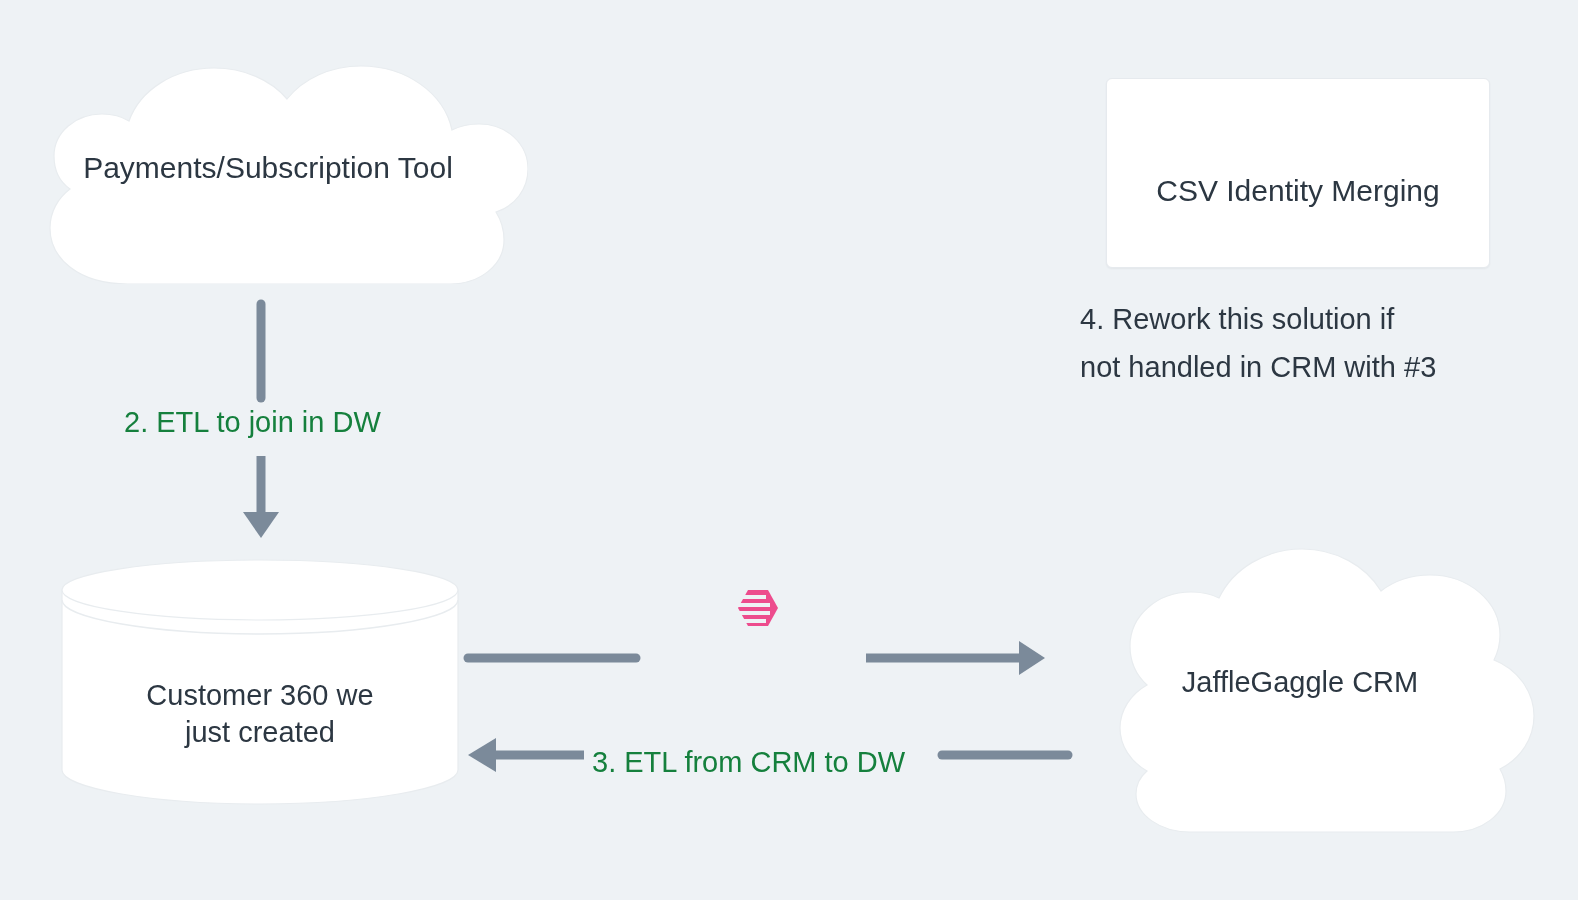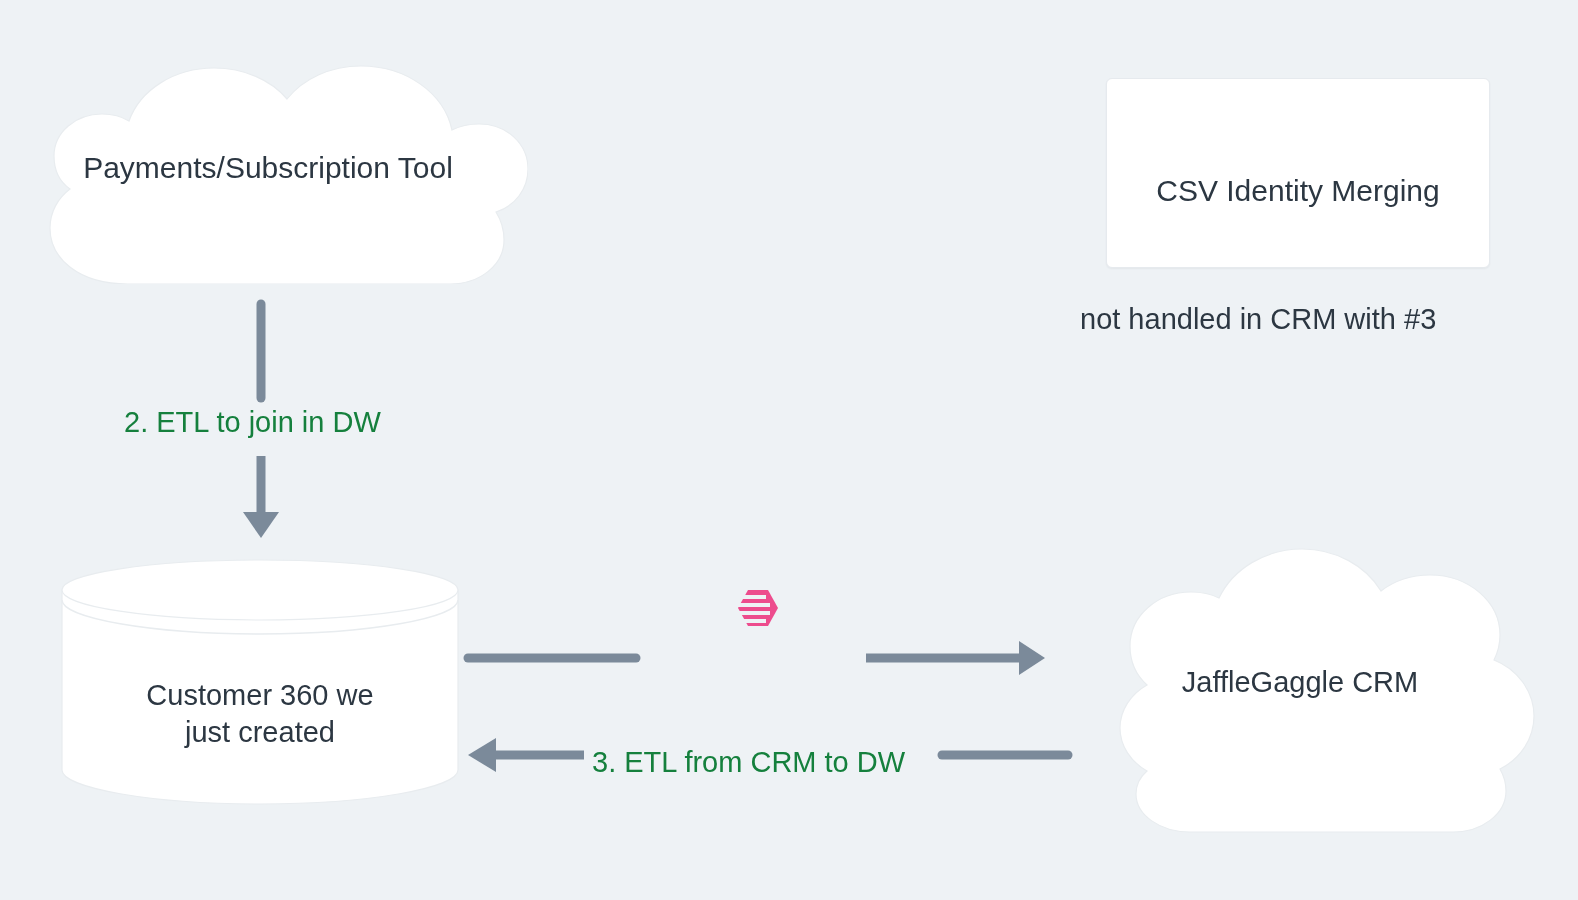--- a/index.html
+++ b/index.html
@@ -163,20 +163,21 @@
                Z" fill="#ffffff" stroke="#e8ecef" stroke-width="1.2"></path>
     </svg>
     <div class="node-label">Payments/Subscription Tool</div>
   </div>
 
   <div id="box-csv">
     <div class="node-label">CSV Identity Merging</div>
   </div>
 
   <div id="annotation-rework">
+    <div>4. Rework this solution if</div>
     <div>not handled in CRM with #3</div>
   </div>
 
   <svg id="edge2-svg" class="edge-svg">
     <line x1="261" y1="14" x2="261" y2="108" stroke="#7b8a9a" stroke-width="9" stroke-linecap="round"></line>
     <line x1="261" y1="166" x2="261" y2="222" stroke="#7b8a9a" stroke-width="9" stroke-linecap="butt"></line>
     <path d="M 243 222 L 279 222 L 261 248 Z" fill="#7b8a9a"></path>
   </svg>
   <div id="edge2-label" class="edge-label">2. ETL to join in DW</div>
 

